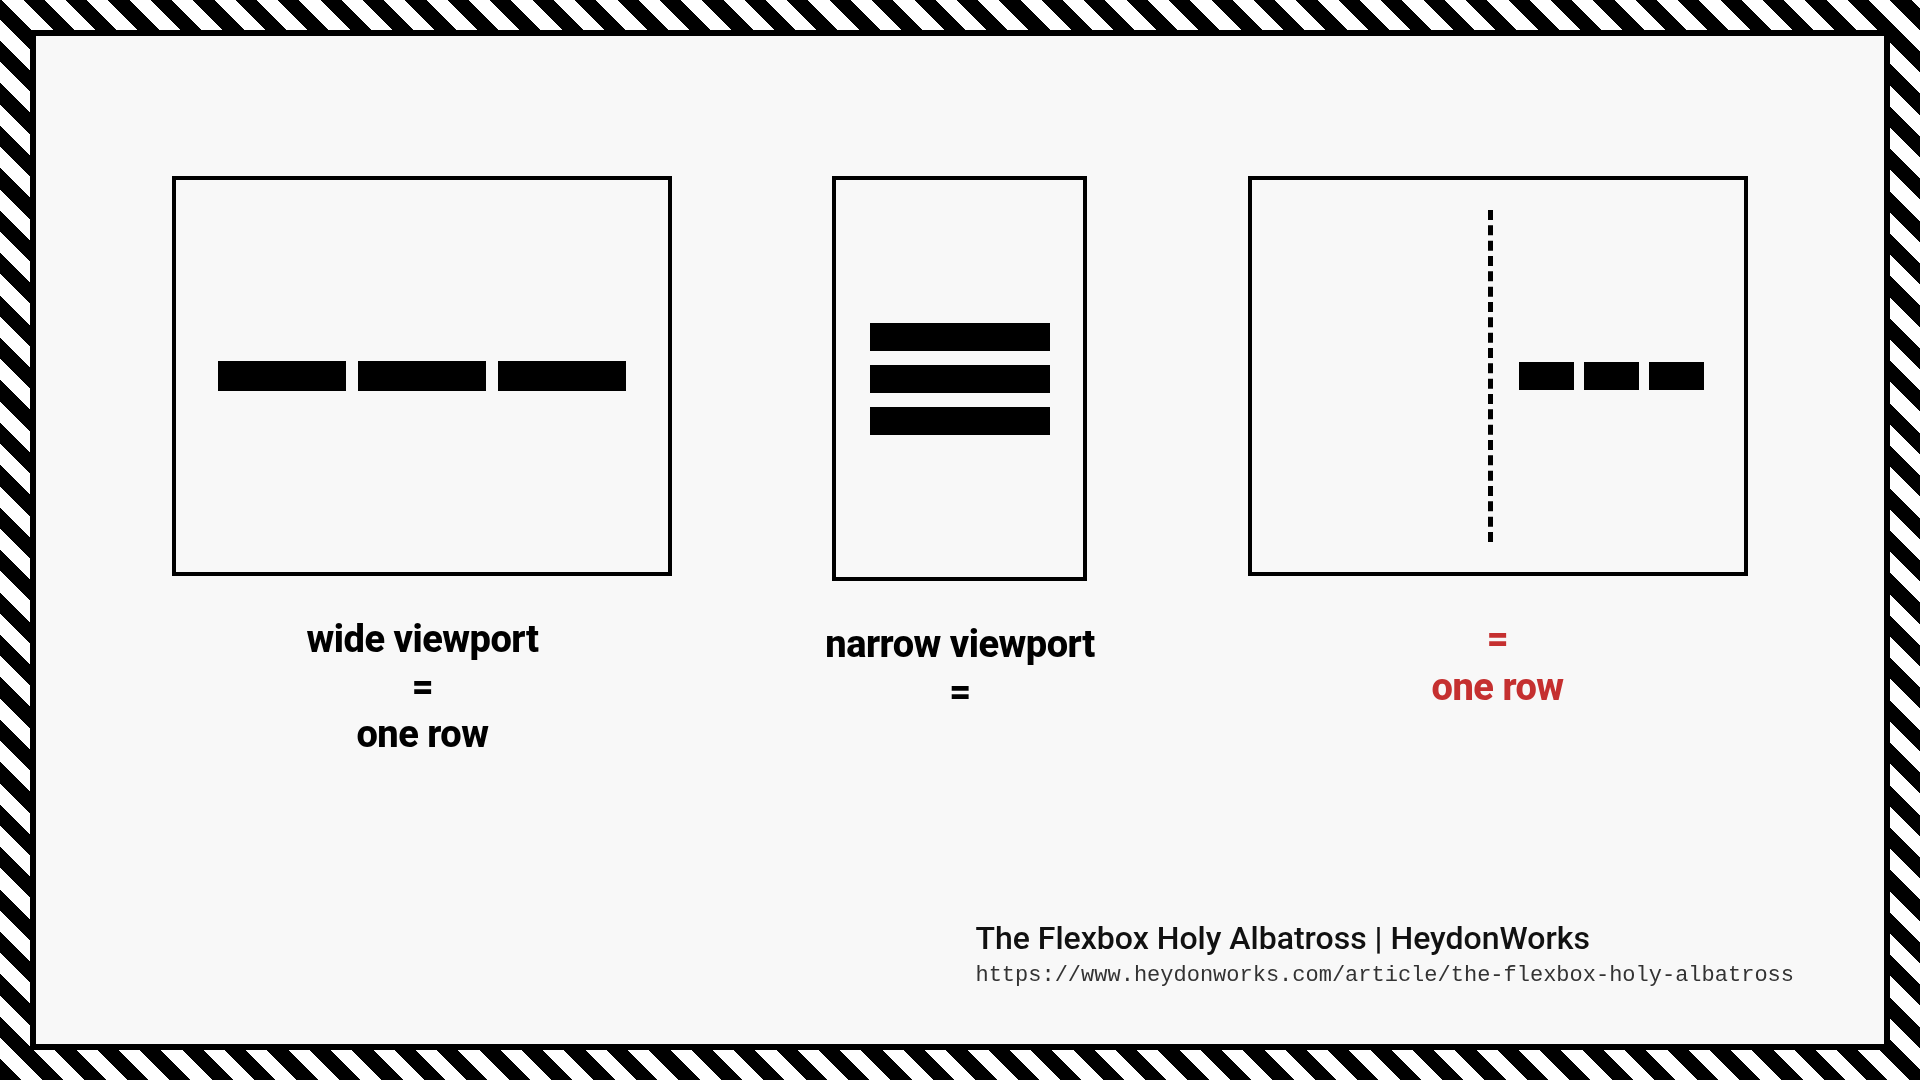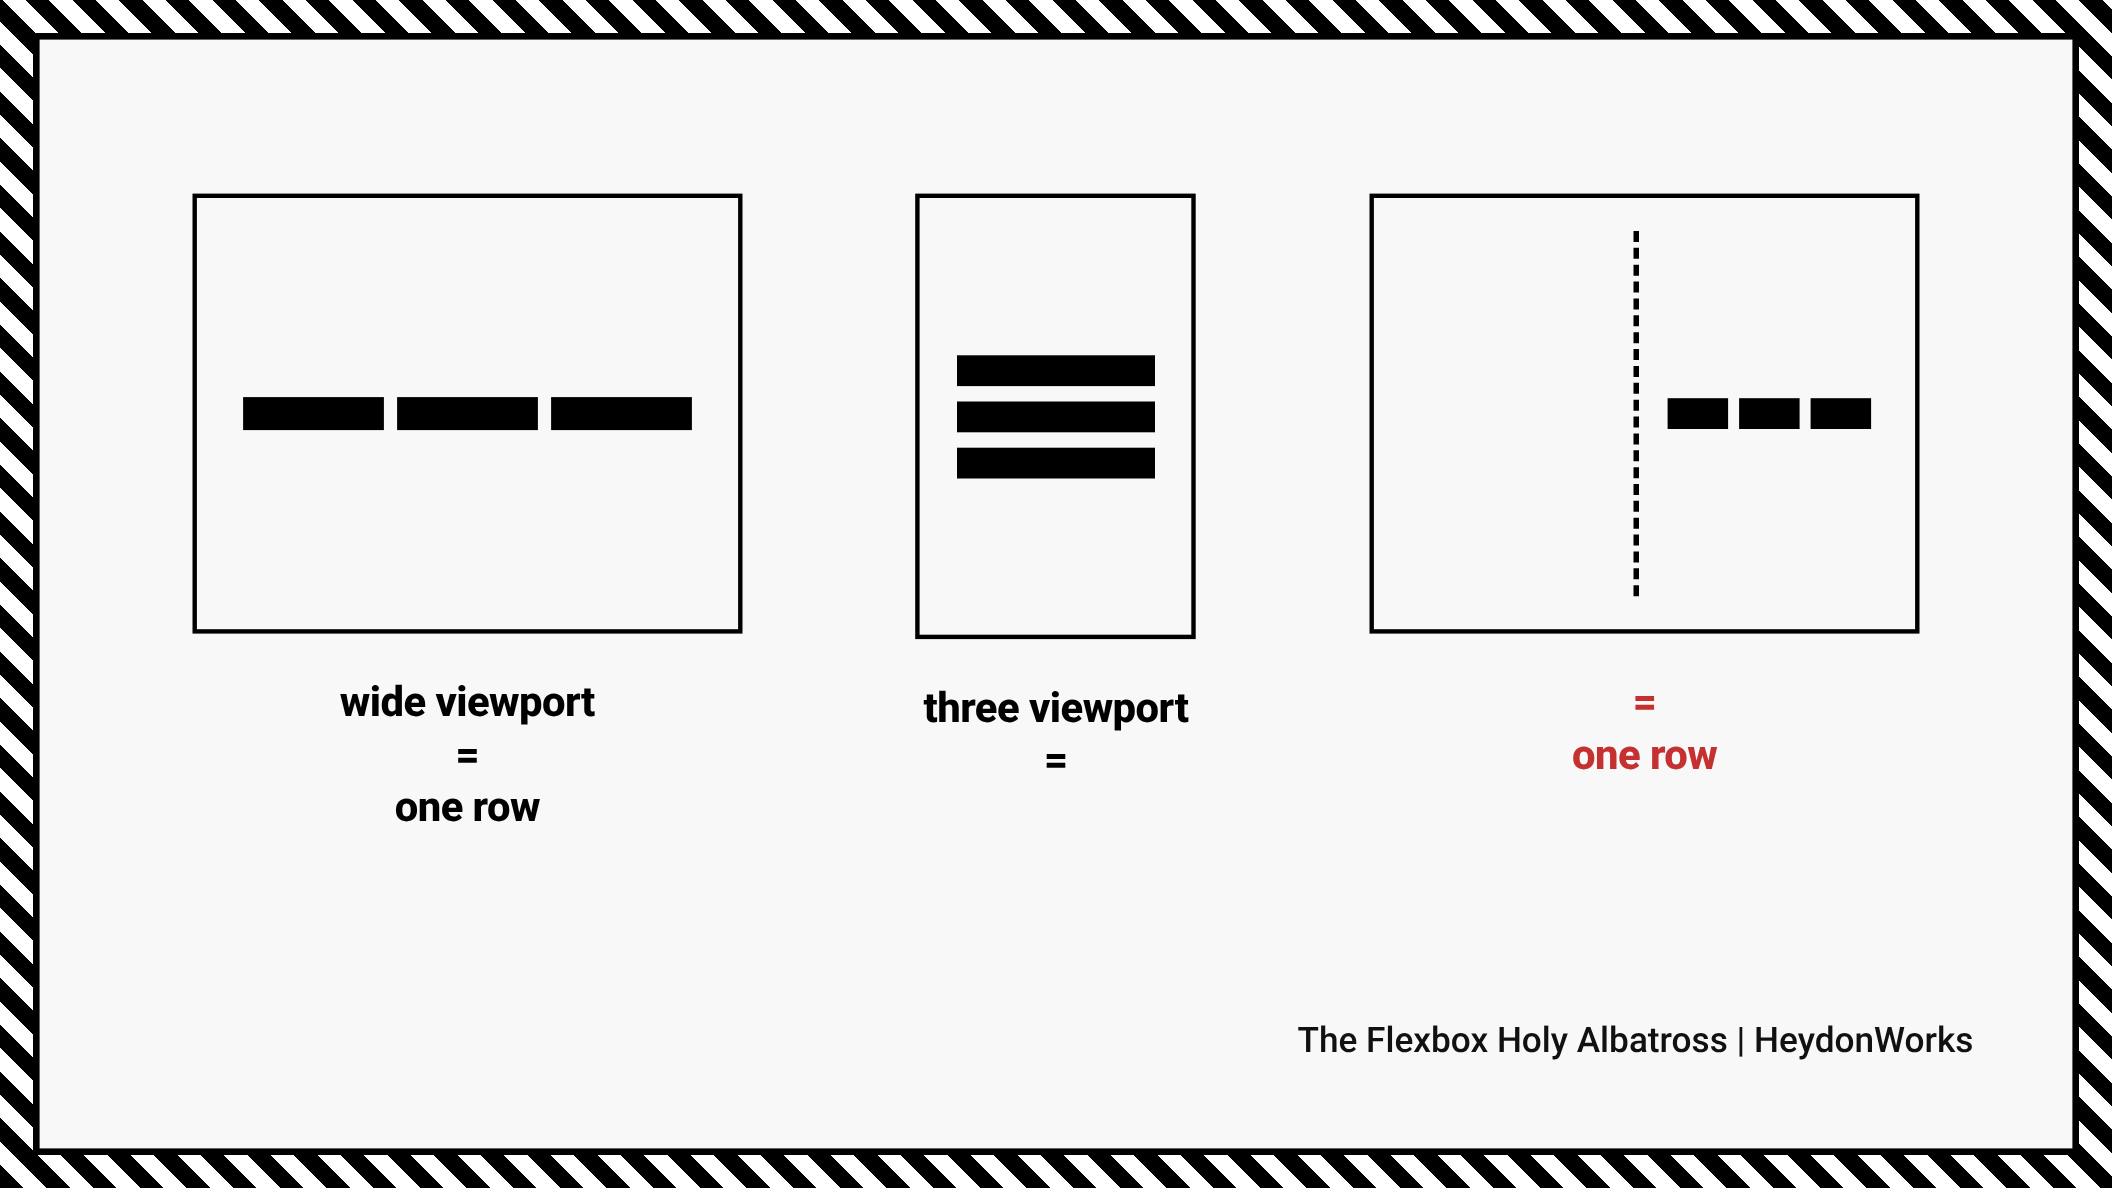--- a/index.html
+++ b/index.html
@@ -115,21 +115,21 @@
   }
   .x-icon {
     display: inline-block;
     font-weight: 900;
     margin-right: 10px;
     font-size: 36px;
   }
   .attribution {
     position: absolute;
     right: 90px;
-    bottom: 74px;
+    bottom: 56px;
     text-align: left;
   }
   .attribution .title {
     font-size: 32px;
     font-weight: 500;
     color: #111;
     margin-bottom: 6px;
   }
   .attribution .url {
     font-size: 22px;
@@ -163,21 +163,21 @@
 
       <div class="panel">
         <div class="viewport-box vb-narrow">
           <div class="col-blocks">
             <div class="blk"></div>
             <div class="blk"></div>
             <div class="blk"></div>
           </div>
         </div>
         <div class="caption">
-          <span class="line1">three viewport</span>
+          <span class="line1">narrow viewport</span>
           <span class="eq">=</span>
         </div>
       </div>
 
       <div class="panel">
         <div class="viewport-box vb-context">
           <div class="divider"></div>
           <div class="ctx-blocks">
             <div class="blk"></div>
             <div class="blk"></div>
@@ -187,16 +187,17 @@
         <div class="caption err">
           <span class="eq">=</span>
           <span class="line3">one row</span>
         </div>
       </div>
 
     </div>
 
     <div class="attribution">
       <div class="title">The Flexbox Holy Albatross | HeydonWorks</div>
+      <div class="url">https://www.heydonworks.com/article/the-flexbox-holy-albatross</div>
     </div>
 
   </div>
 </div>
 
 </body></html>

